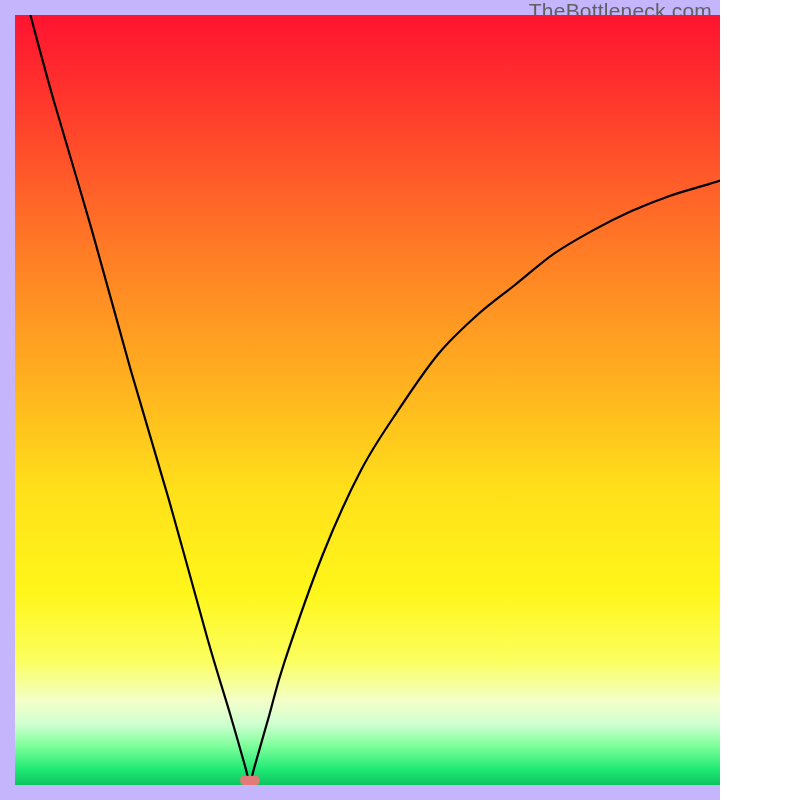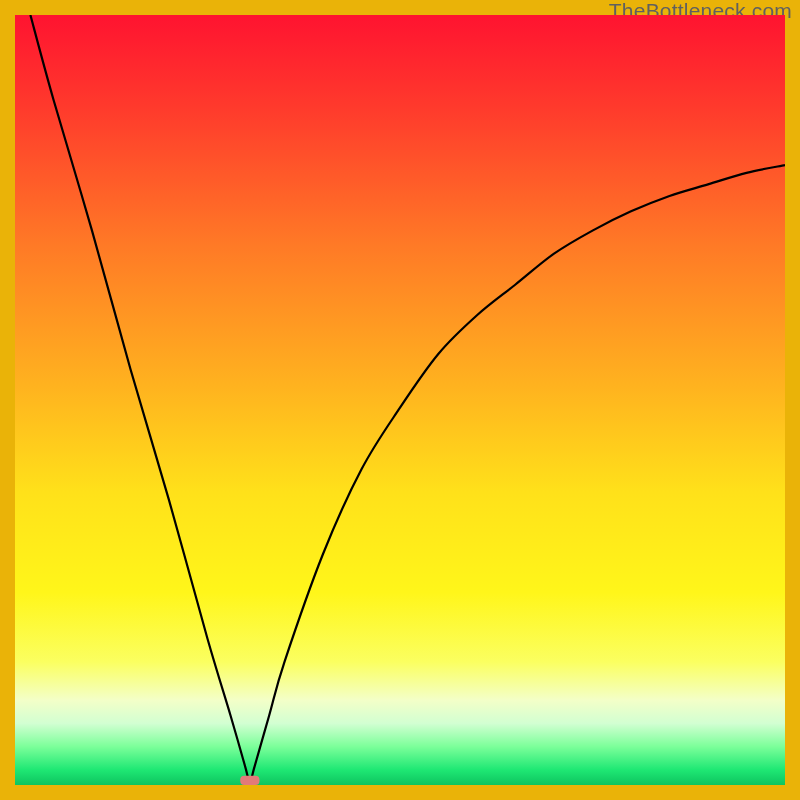--- a/index.html
+++ b/index.html
@@ -3,23 +3,23 @@
 <meta charset="utf-8">
 <style>
   body {
     margin: 0;
     padding: 0;
     background: #fff;
     font-family: Arial, Helvetica, sans-serif;
   }
   .wrap {
     position: relative;
-    width: 800px;
+    width: 720px;
     height: 800px;
-    background: #eab308;
+    background: #c4b5fd;
     overflow: hidden;
   }
   .plot {
     position: absolute;
     left: 15px;
     top: 15px;
     width: 770px;
     height: 770px;
   }
   .plot svg {

